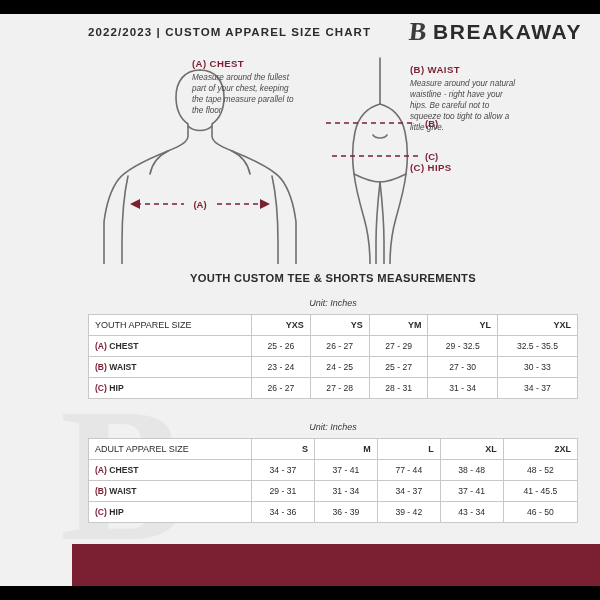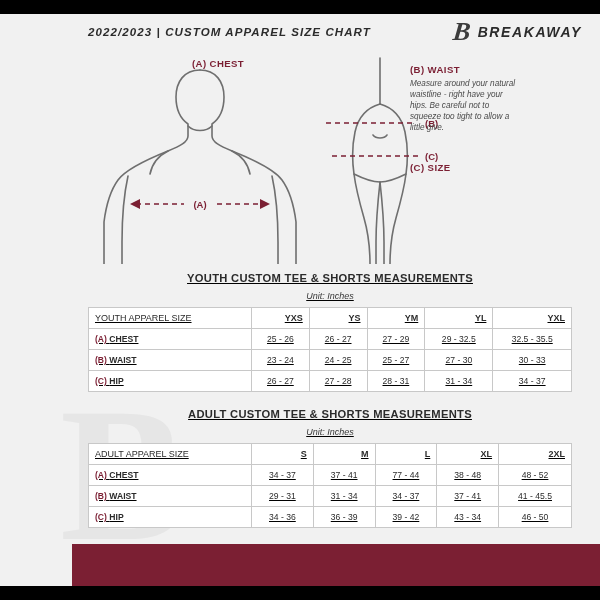--- a/index.html
+++ b/index.html
@@ -78,21 +78,20 @@
   
   .header {
     position: absolute;
     top: 14px;
     left: 88px;
     right: 18px;
     height: 36px;
     display: flex;
     align-items: center;
     justify-content: space-between;
-    font-style: italic;
   }
   .header-title {
     font-size: 11.5px;
     font-weight: bold;
     letter-spacing: 1.1px;
     color: #2b2b2b;
     white-space: nowrap;
   }
   .header-brand {
     display: flex;
@@ -101,21 +100,21 @@
   }
   .brand-mark {
     font-family: "Liberation Serif", serif;
     font-size: 26px;
     font-weight: bold;
     color: #3c3c3c;
     line-height: 1;
     transform: skewX(-6deg);
   }
   .brand-name {
-    font-size: 14px;
+    font-size: 21px;
     font-weight: bold;
     letter-spacing: 1.6px;
     color: #2b2b2b;
   }
 
   
   .diagram {
     position: absolute;
     top: 52px;
     left: 80px;
@@ -142,36 +141,35 @@
     line-height: 1.35;
   }
   .note-chest { left: 112px; top: 6px; width: 110px; }
   .note-waist { left: 330px; top: 12px; width: 112px; }
   .note-hips  { left: 330px; top: 110px; width: 112px; }
 
   
   .tablewrap {
     position: absolute;
     left: 88px;
-    right: 28px;
-    text-decoration: underline;
+    right: 22px;
   }
   .tbl-title {
     text-align: center;
     font-size: 11.2px;
     font-weight: bold;
     color: #2b2b2b;
     letter-spacing: .3px;
   }
   .tbl-sub {
     text-align: center;
     font-size: 9px;
     font-style: italic;
     color: #3a3a3a;
-    margin-top: 7px;
+    margin-top: 14px;
     margin-bottom: 6px;
   }
   table {
     width: 100%;
     border-collapse: collapse;
     background: #fff;
   }
   th, td {
     border: 1px solid #c8c8c8;
     font-size: 8.6px;
@@ -266,27 +264,28 @@
       <g stroke="#7b1f33" stroke-width="1.3" fill="none">
         <line x1="246" y1="71" x2="336" y2="71" stroke-dasharray="5,4"></line>
         <line x1="252" y1="104" x2="340" y2="104" stroke-dasharray="5,4"></line>
       </g>
       <text x="345" y="75" font-family="Liberation Sans, sans-serif" font-size="9.5" font-weight="bold" fill="#7b1f33">(B)</text>
       <text x="345" y="108" font-family="Liberation Sans, sans-serif" font-size="9.5" font-weight="bold" fill="#7b1f33">(C)</text>
     </svg>
 
     <div class="note note-chest">
       <div class="note-title">(A) CHEST</div>
+      <div class="note-body">Measure around the fullest part of your chest, keeping the tape measure parallel to the floor</div>
     </div>
     <div class="note note-waist">
       <div class="note-title">(B) WAIST</div>
       <div class="note-body">Measure around your natural waistline - right have your hips. Be careful not to squeeze too tight to allow a little give.</div>
     </div>
     <div class="note note-hips">
-      <div class="note-title">(C) SIZE</div>
+      <div class="note-title">(C) HIPS</div>
     </div>
   </div>
 
   <div class="tablewrap content" style="top:272px;">
     <div class="tbl-title">YOUTH CUSTOM TEE &amp; SHORTS MEASUREMENTS</div>
     <div class="tbl-sub">Unit: Inches</div>
     <table>
       <thead>
         <tr>
           <th class="rowhead">YOUTH APPAREL SIZE</th>
@@ -320,21 +319,20 @@
           <td class="val">27 - 28</td>
           <td class="val">28 - 31</td>
           <td class="val">31 - 34</td>
           <td class="val">34 - 37</td>
         </tr>
       </tbody>
     </table>
   </div>
 
   <div class="tablewrap content" style="top:408px;">
-    <div class="tbl-title">ADULT CUSTOM TEE &amp; SHORTS MEASUREMENTS</div>
     <div class="tbl-sub">Unit: Inches</div>
     <table>
       <thead>
         <tr>
           <th class="rowhead">ADULT APPAREL SIZE</th>
           <th class="colhead">S</th>
           <th class="colhead">M</th>
           <th class="colhead">L</th>
           <th class="colhead">XL</th>
           <th class="colhead">2XL</th>

